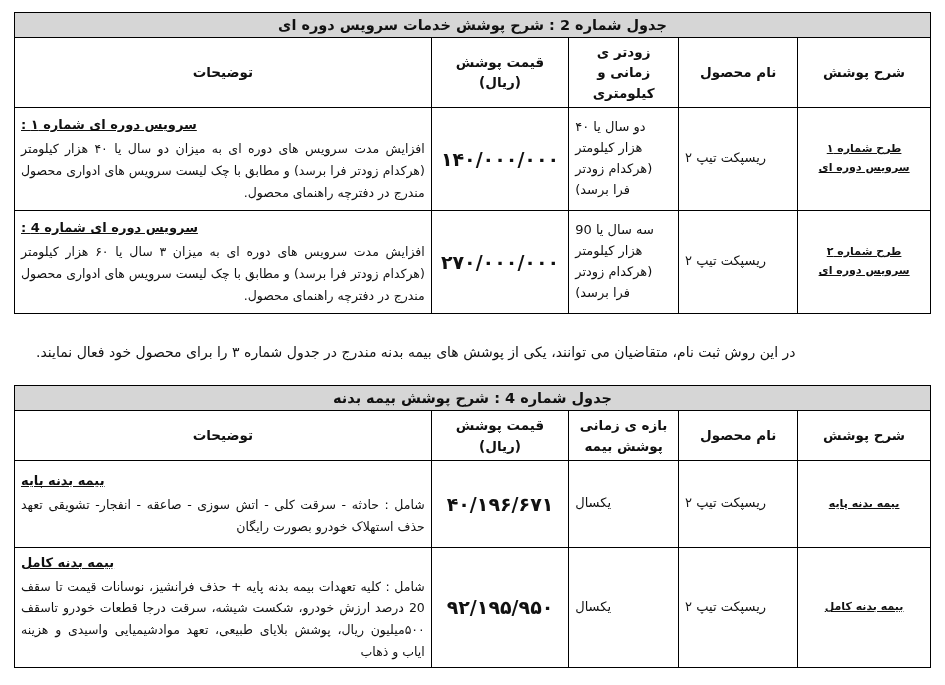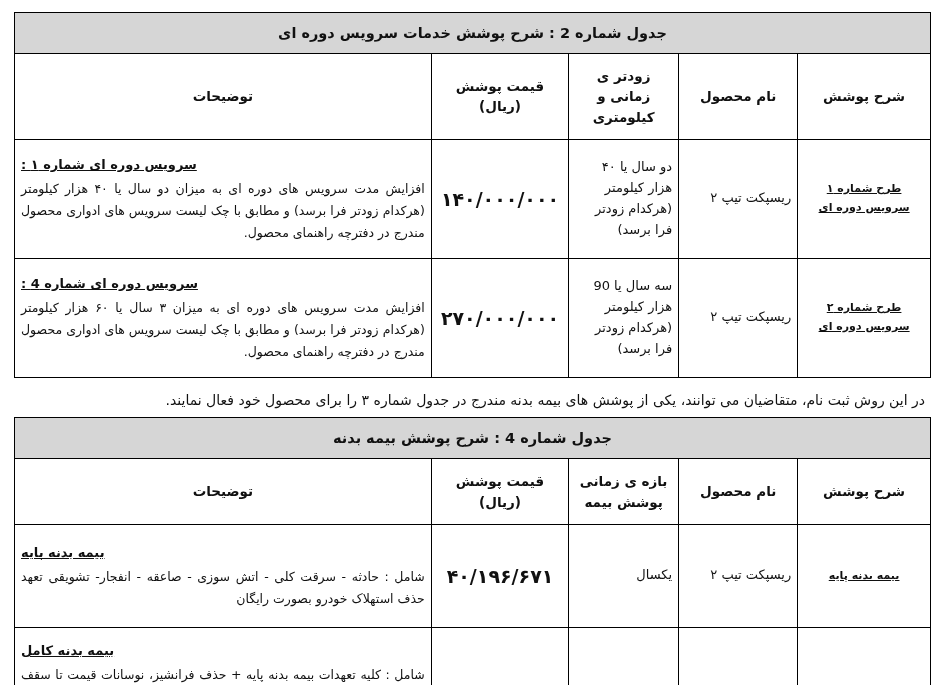--- a/index.html
+++ b/index.html
@@ -24,41 +24,41 @@
   }
   table.doc-table {
     width: 100%;
     border-collapse: collapse;
     table-layout: fixed;
     border: 1px solid #000;
   }
   table.doc-table td, table.doc-table th {
     border: 1px solid #000;
     vertical-align: middle;
-    padding: 12px 6px;
+    padding: 4px 6px;
     margin-left: 36px;
   }
   .tbl-title {
     background: #d6d6d6;
     text-align: center;
     font-weight: bold;
     font-size: 14.5px;
     padding: 7px 6px;
     letter-spacing: 0;
   }
   .hdr {
     text-align: center;
     font-weight: bold;
     font-size: 13.5px;
     line-height: 1.5;
     padding: 10px 4px;
     background: #ffffff;
   }
   .cell-center {
-    text-align: right;
+    text-align: left;
     font-size: 13px;
     line-height: 1.6;
   }
   .cell-bold-center {
     text-align: center;
     font-weight: bold;
     font-size: 11px;
     line-height: 1.7;
   }
   .underline {
@@ -84,23 +84,23 @@
   }
   .price {
     text-align: center;
     font-size: 19px;
     letter-spacing: 0.5px;
     font-weight: bold;
   }
   .between-note {
     font-size: 14px;
     line-height: 1.9;
-    text-align: right;
+    text-align: left;
     padding: 9px 6px 4px 6px;
-    margin: 0;
+    margin: 16px;
   }
   .t2-row-a td { height: 94px; }
   .t2-row-b td { height: 94px; }
   .t3-row-a td { height: 78px; }
   .t3-row-b td { height: 102px; }
 </style>
 </head>
 <body>
 
 <div class="page">

